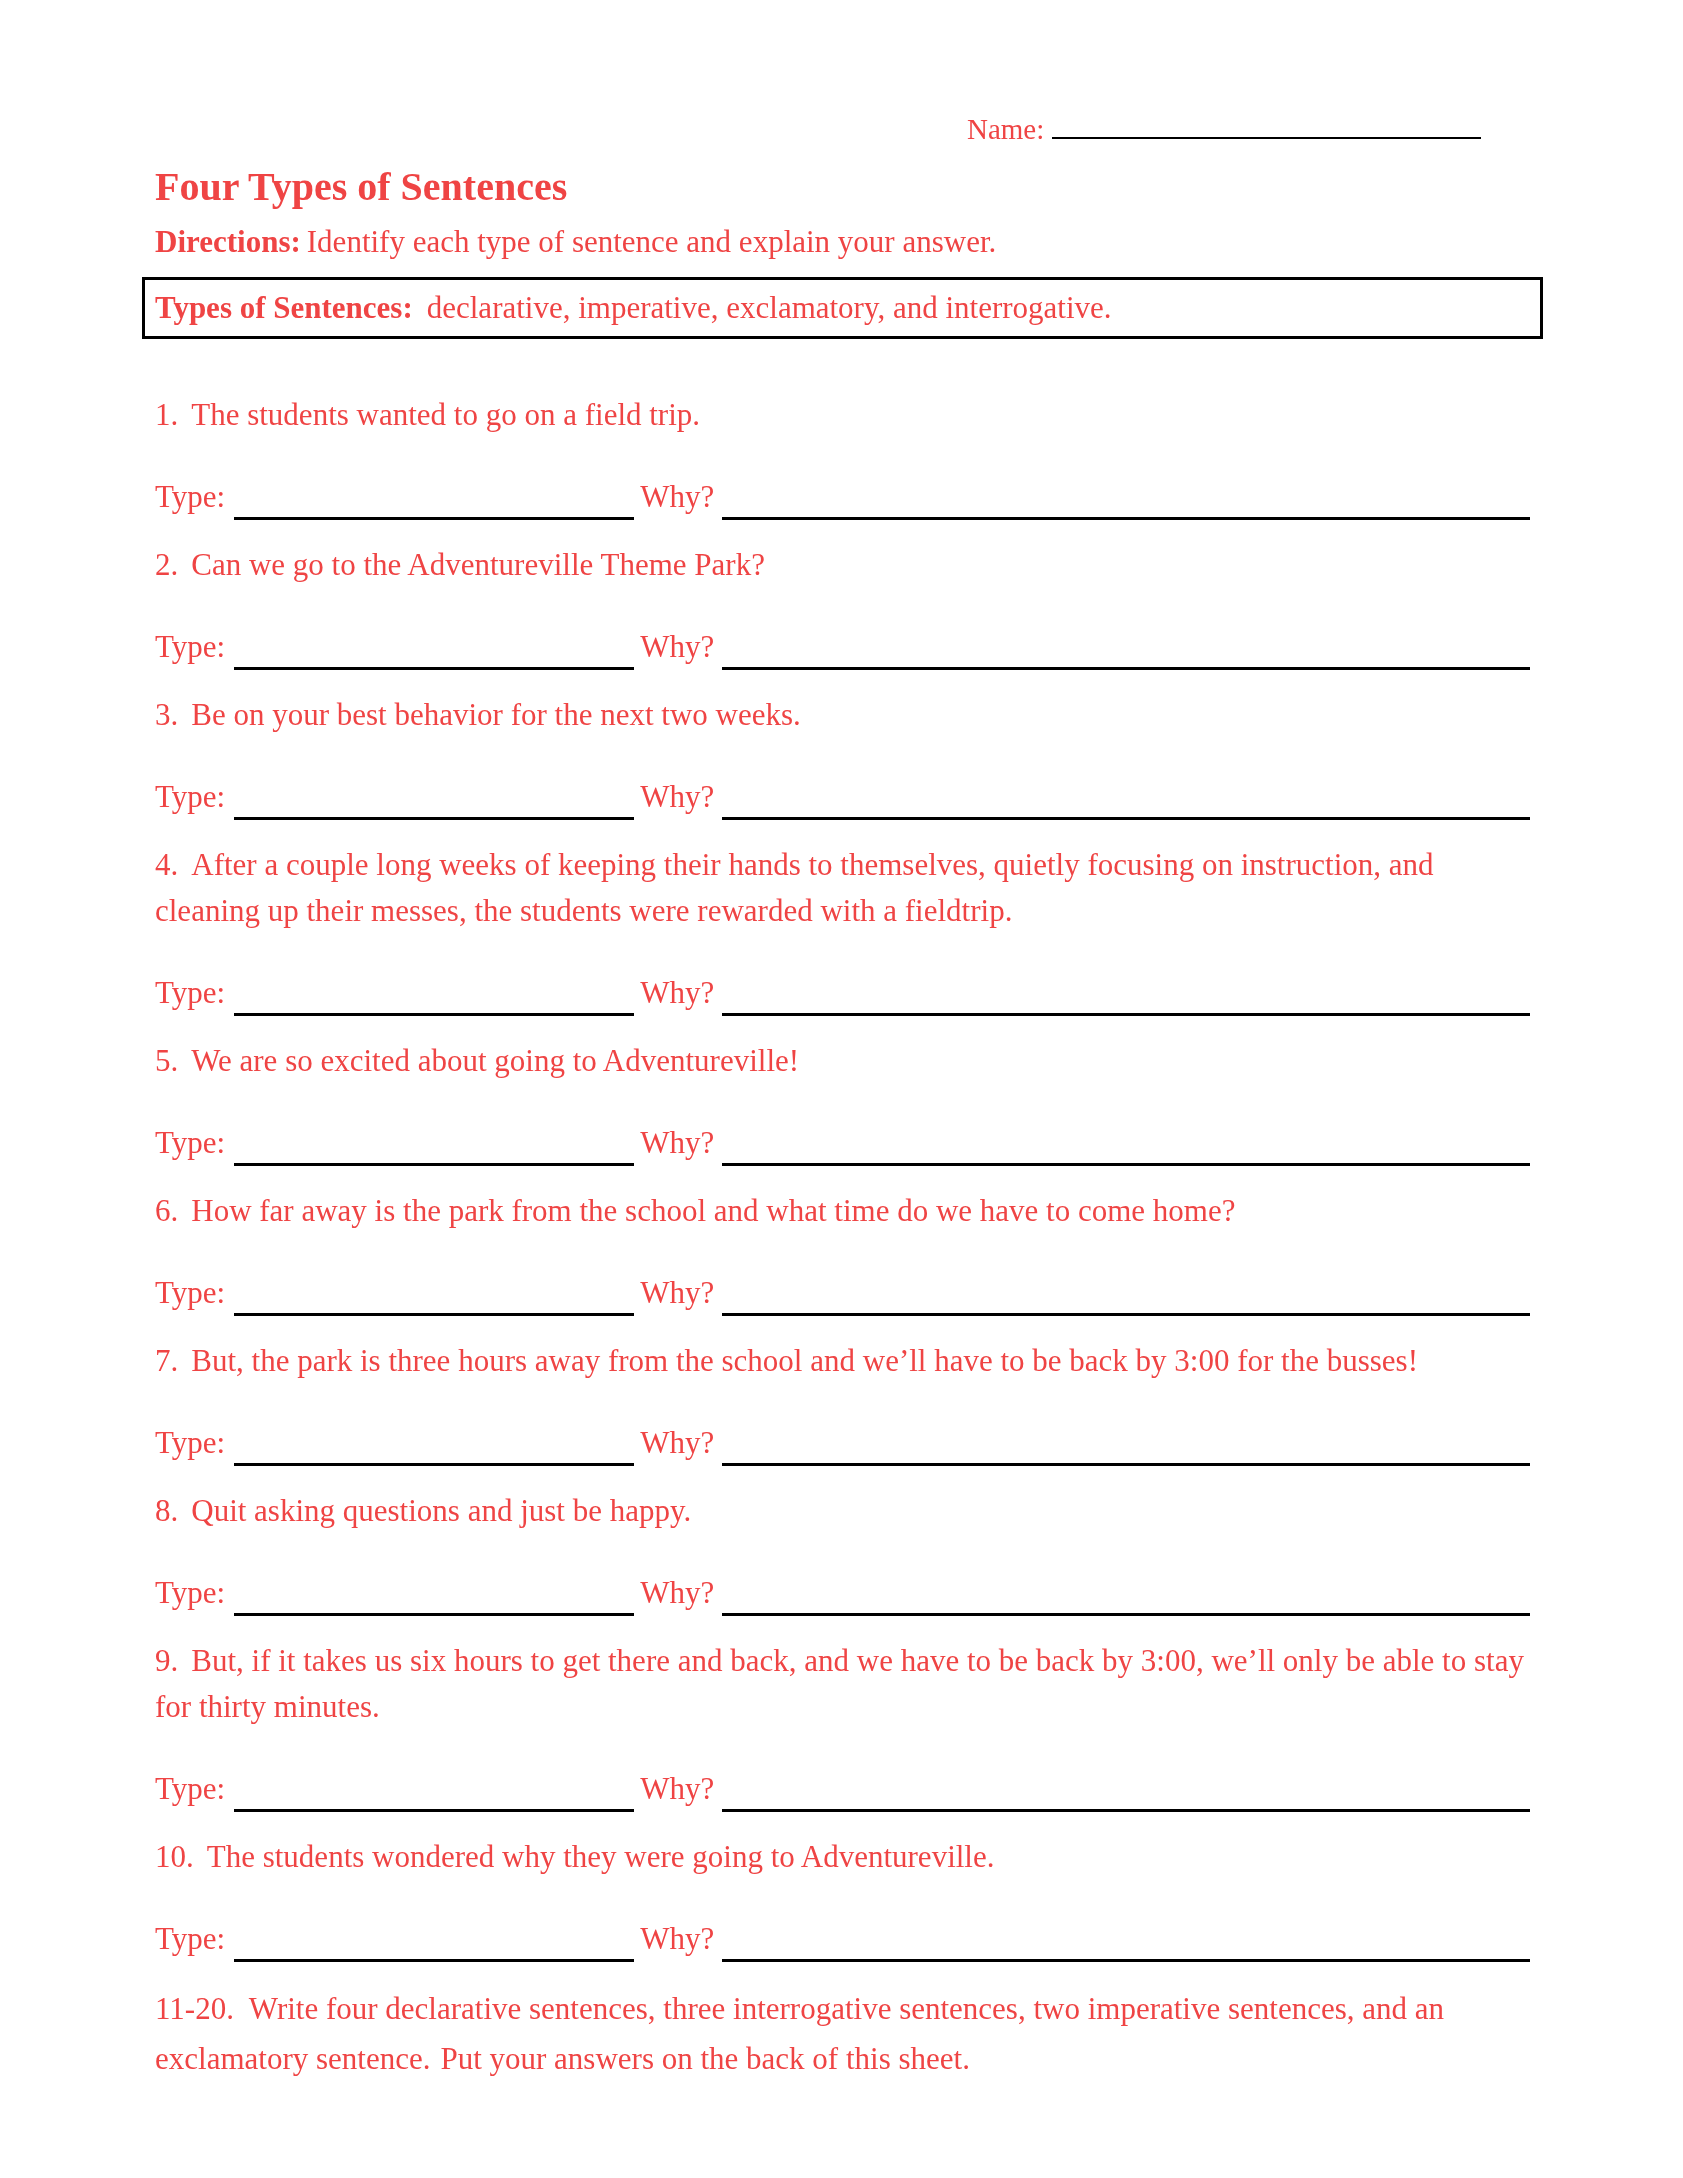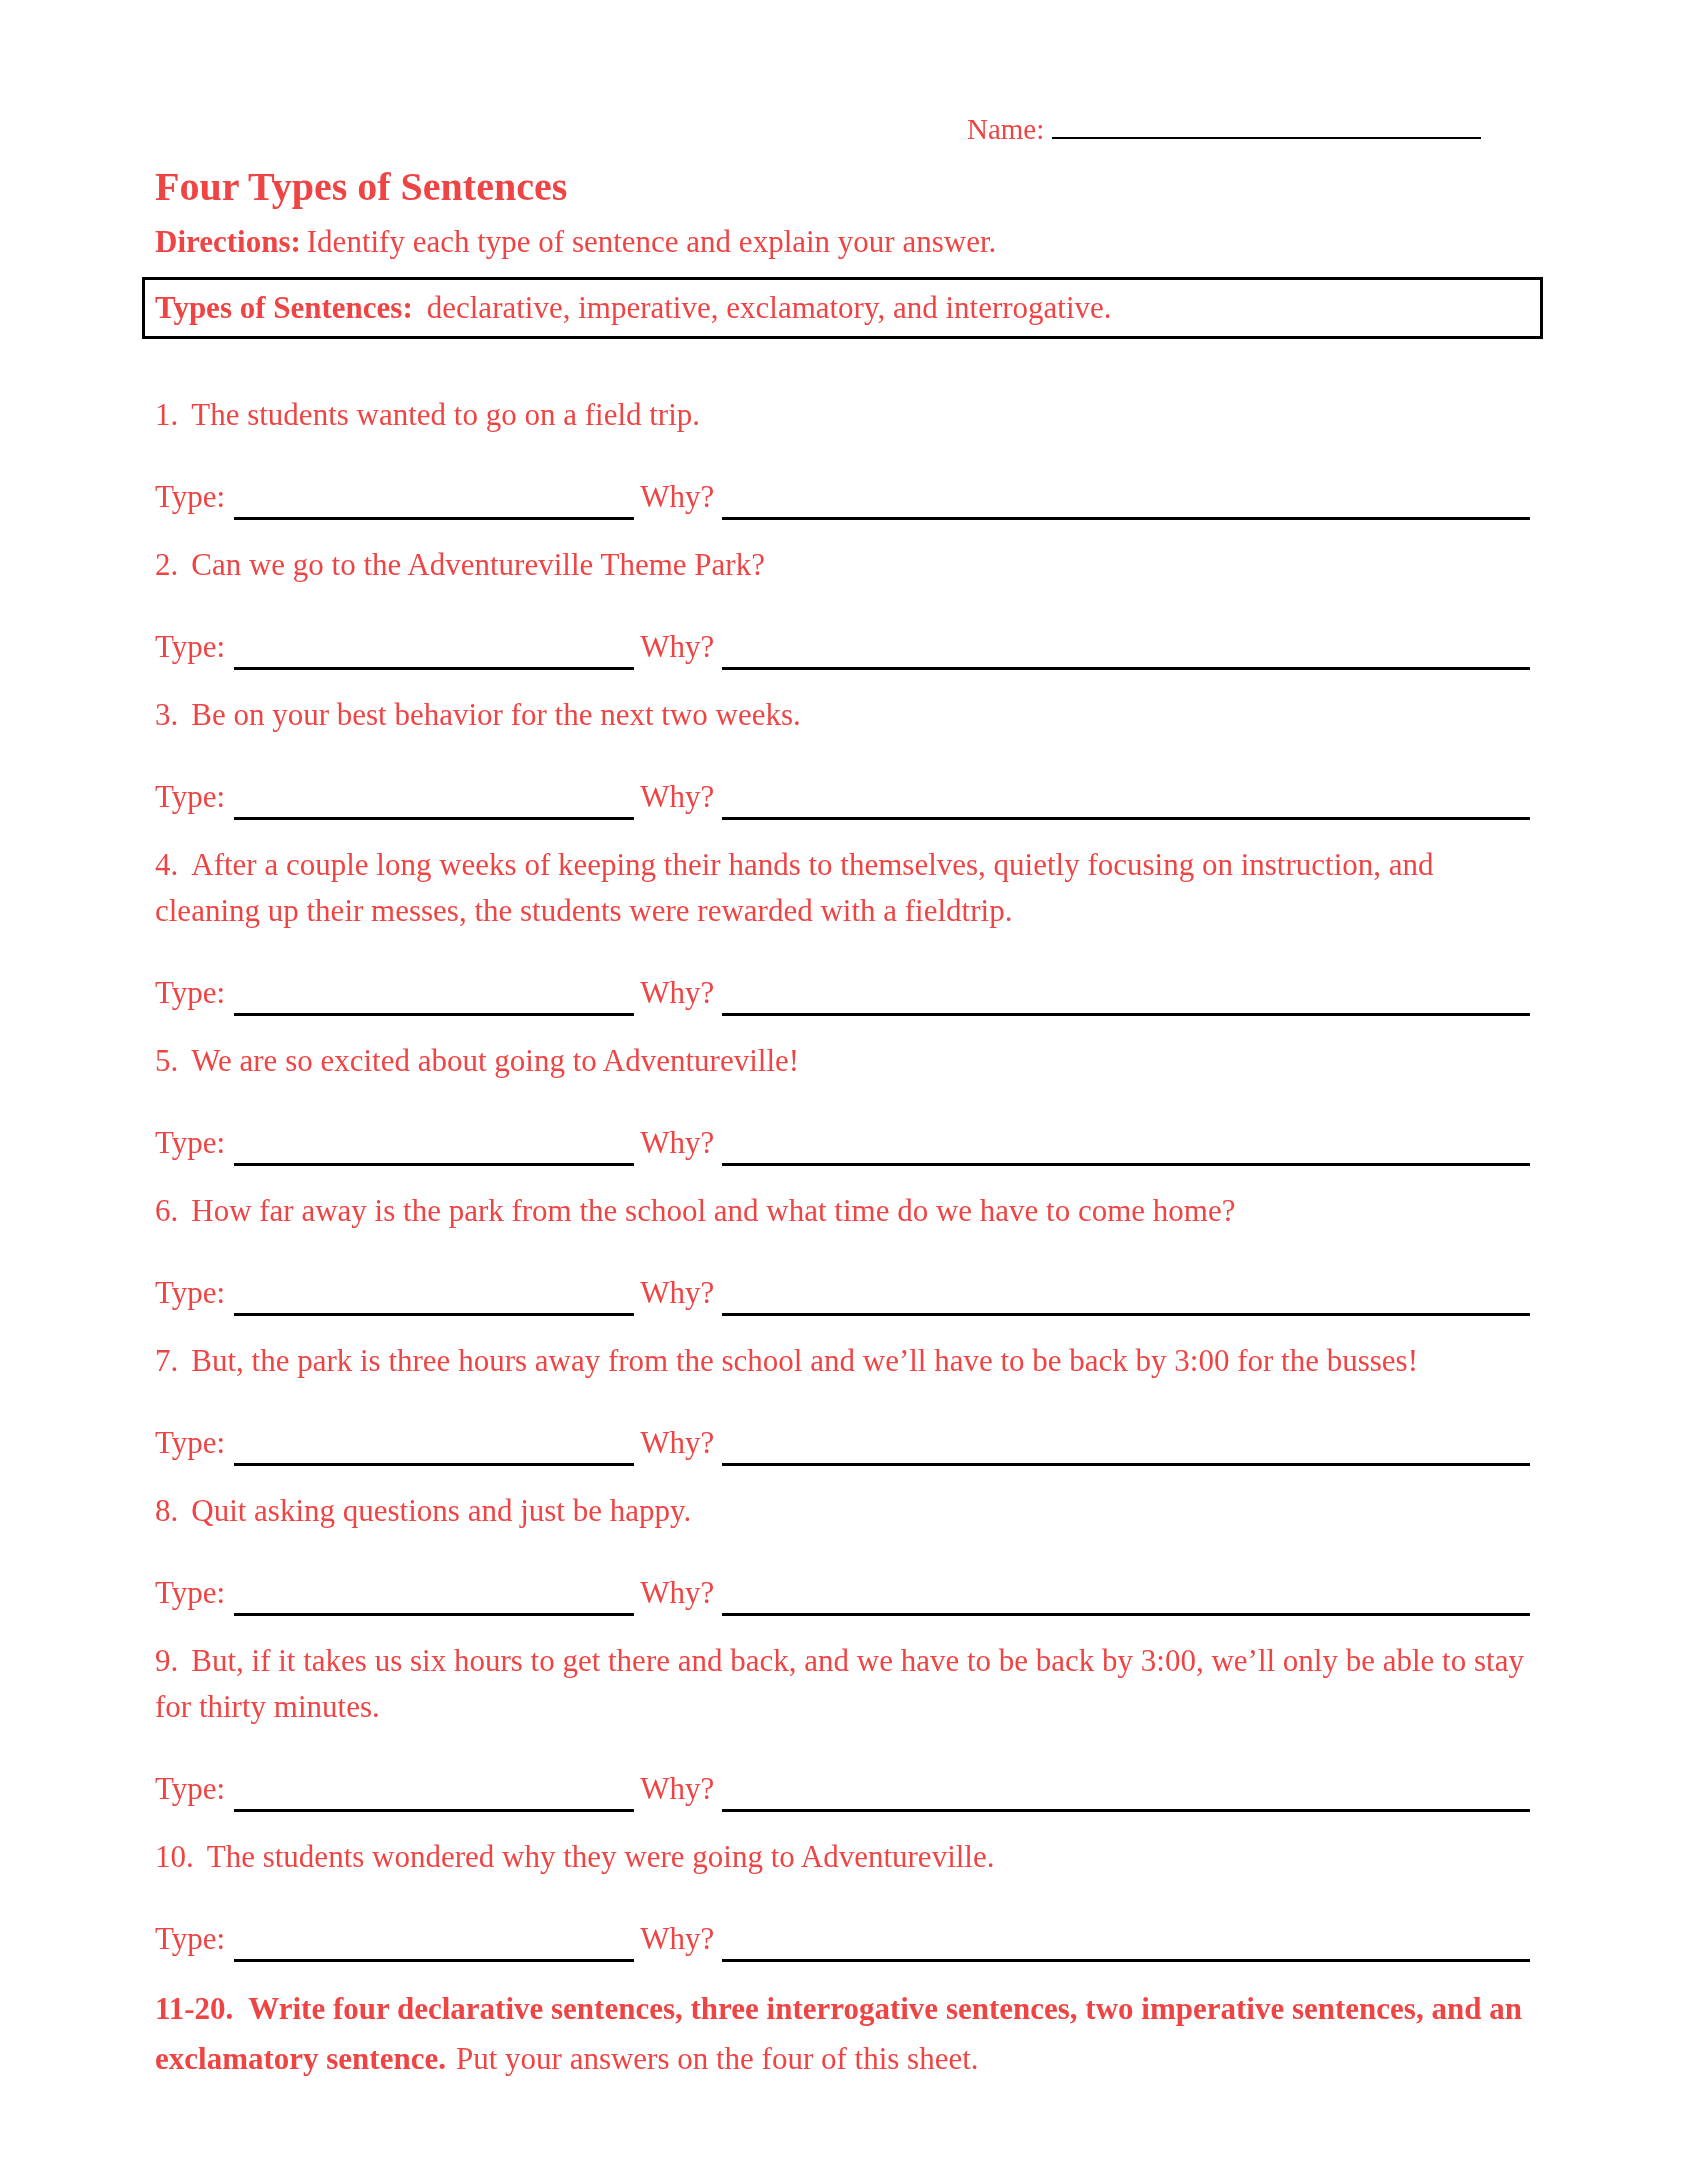--- a/index.html
+++ b/index.html
@@ -80,21 +80,21 @@
   .w-label { margin-left: 6px; }
   .why-line {
     flex: 1;
     margin-left: 8px;
   }
   
   .footer {
     margin: 14px 0 0 0;
     line-height: 50px;
   }
-  .footer .lead { font-weight: bold; }
+  .footer .lead { font-weight: normal; }
   .footer .rest { margin-left: 10px; }
 </style>
 </head>
 <body>
 
 <div class="page">
 
   <div class="name-row">
     <span class="name-label">Name:</span><span class="name-line"></span>
   </div>
@@ -205,17 +205,17 @@
     <div class="answer-row">
       <span class="t-label">Type:</span>
       <span class="line type-line"></span>
       <span class="w-label">Why?</span>
       <span class="line why-line"></span>
     </div>
   </div>
 </div>
 
   <p class="footer">
-    <span class="lead">11-20.&nbsp; Write four declarative sentences, three interrogative sentences, two imperative sentences, and an exclamatory sentence.</span><span class="rest">Put your answers on the four of this sheet.</span>
+    <span class="lead">11-20.&nbsp; Write four declarative sentences, three interrogative sentences, two imperative sentences, and an exclamatory sentence.</span><span class="rest">Put your answers on the back of this sheet.</span>
   </p>
 
 </div>
 
 
 </body></html>

